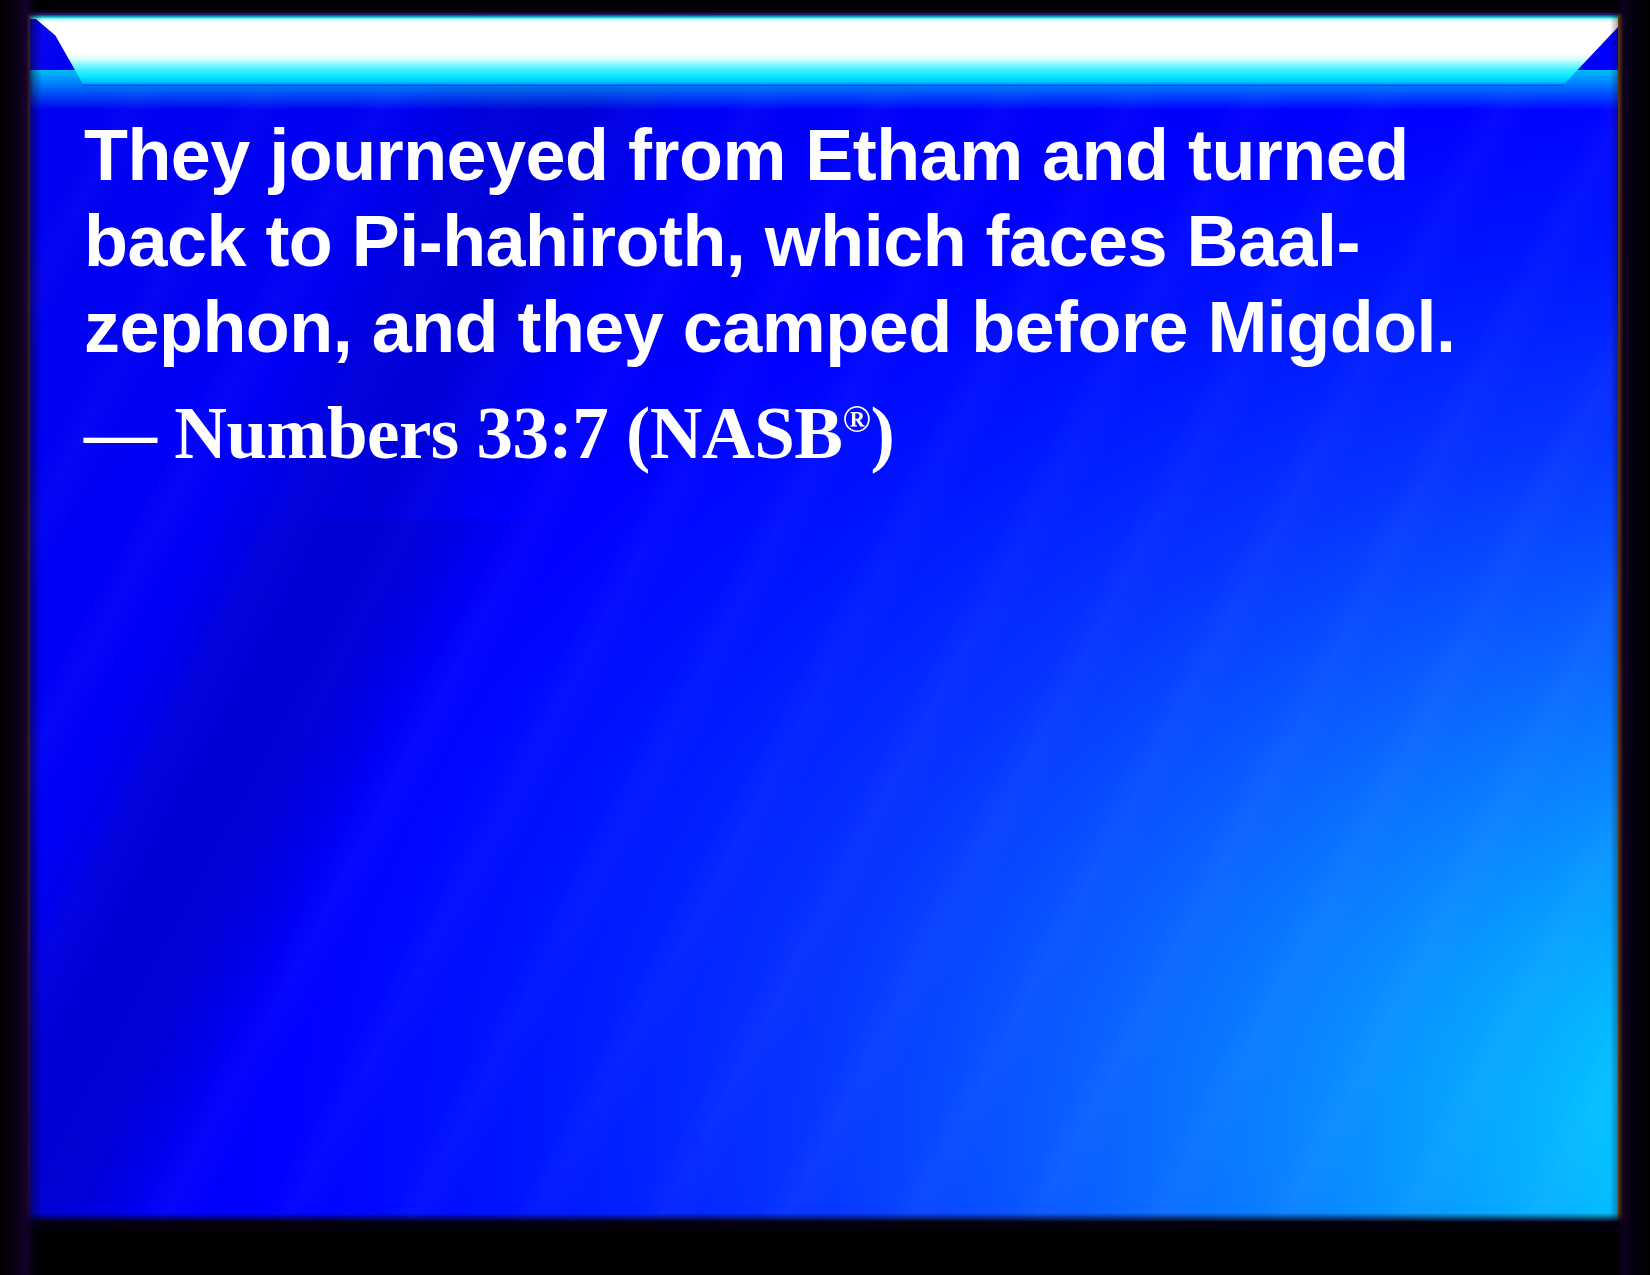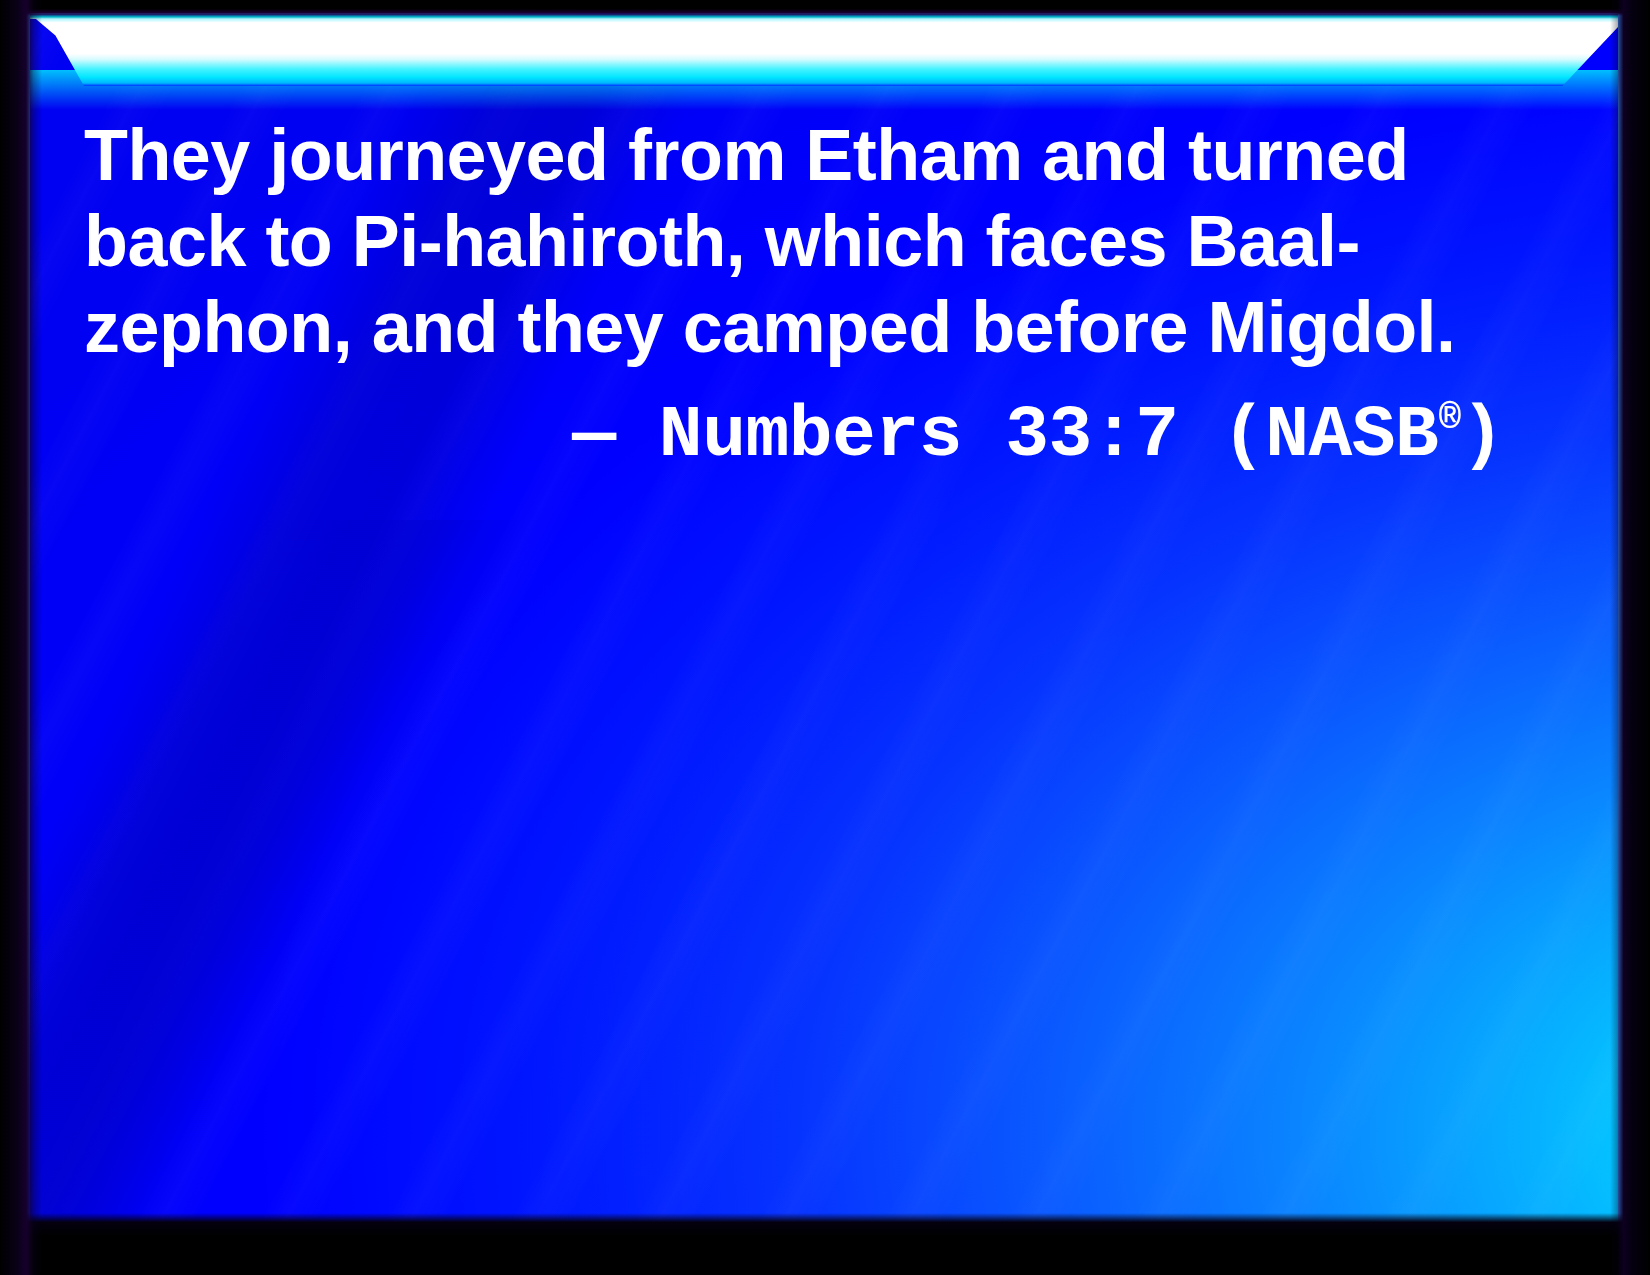--- a/index.html
+++ b/index.html
@@ -5,21 +5,21 @@
   html, body {
     margin: 0;
     padding: 0;
     background: #000000;
   }
   #slide {
     position: relative;
     width: 1650px;
     height: 1275px;
     overflow: hidden;
-    background: #3b82f6;
+    background: #a16207;
     font-family: "Liberation Sans", "DejaVu Sans", sans-serif;
   }
 
   
   .bg-layer {
     position: absolute;
     pointer-events: none;
   }
 
   
@@ -157,26 +157,26 @@
     font-weight: bold;
     font-size: 73px;
     line-height: 86px;
     letter-spacing: -0.5px;
     white-space: nowrap;
     transform: scaleX(0.985);
     transform-origin: left center;
   }
   #verse-citation {
     color: #ffffff;
-    font-family: Liberation Mono, monospace;
+    font-family: Liberation Serif, serif;
     font-weight: bold;
     font-size: 73px;
     line-height: 86px;
     letter-spacing: -0.5px;
-    text-align: right;
+    text-align: left;
     white-space: nowrap;
     padding-top: 6px;
   }
   #verse-citation .reg-mark {
     font-size: 38px;
     vertical-align: 26px;
     font-weight: bold;
   }
 </style>
 </head>

